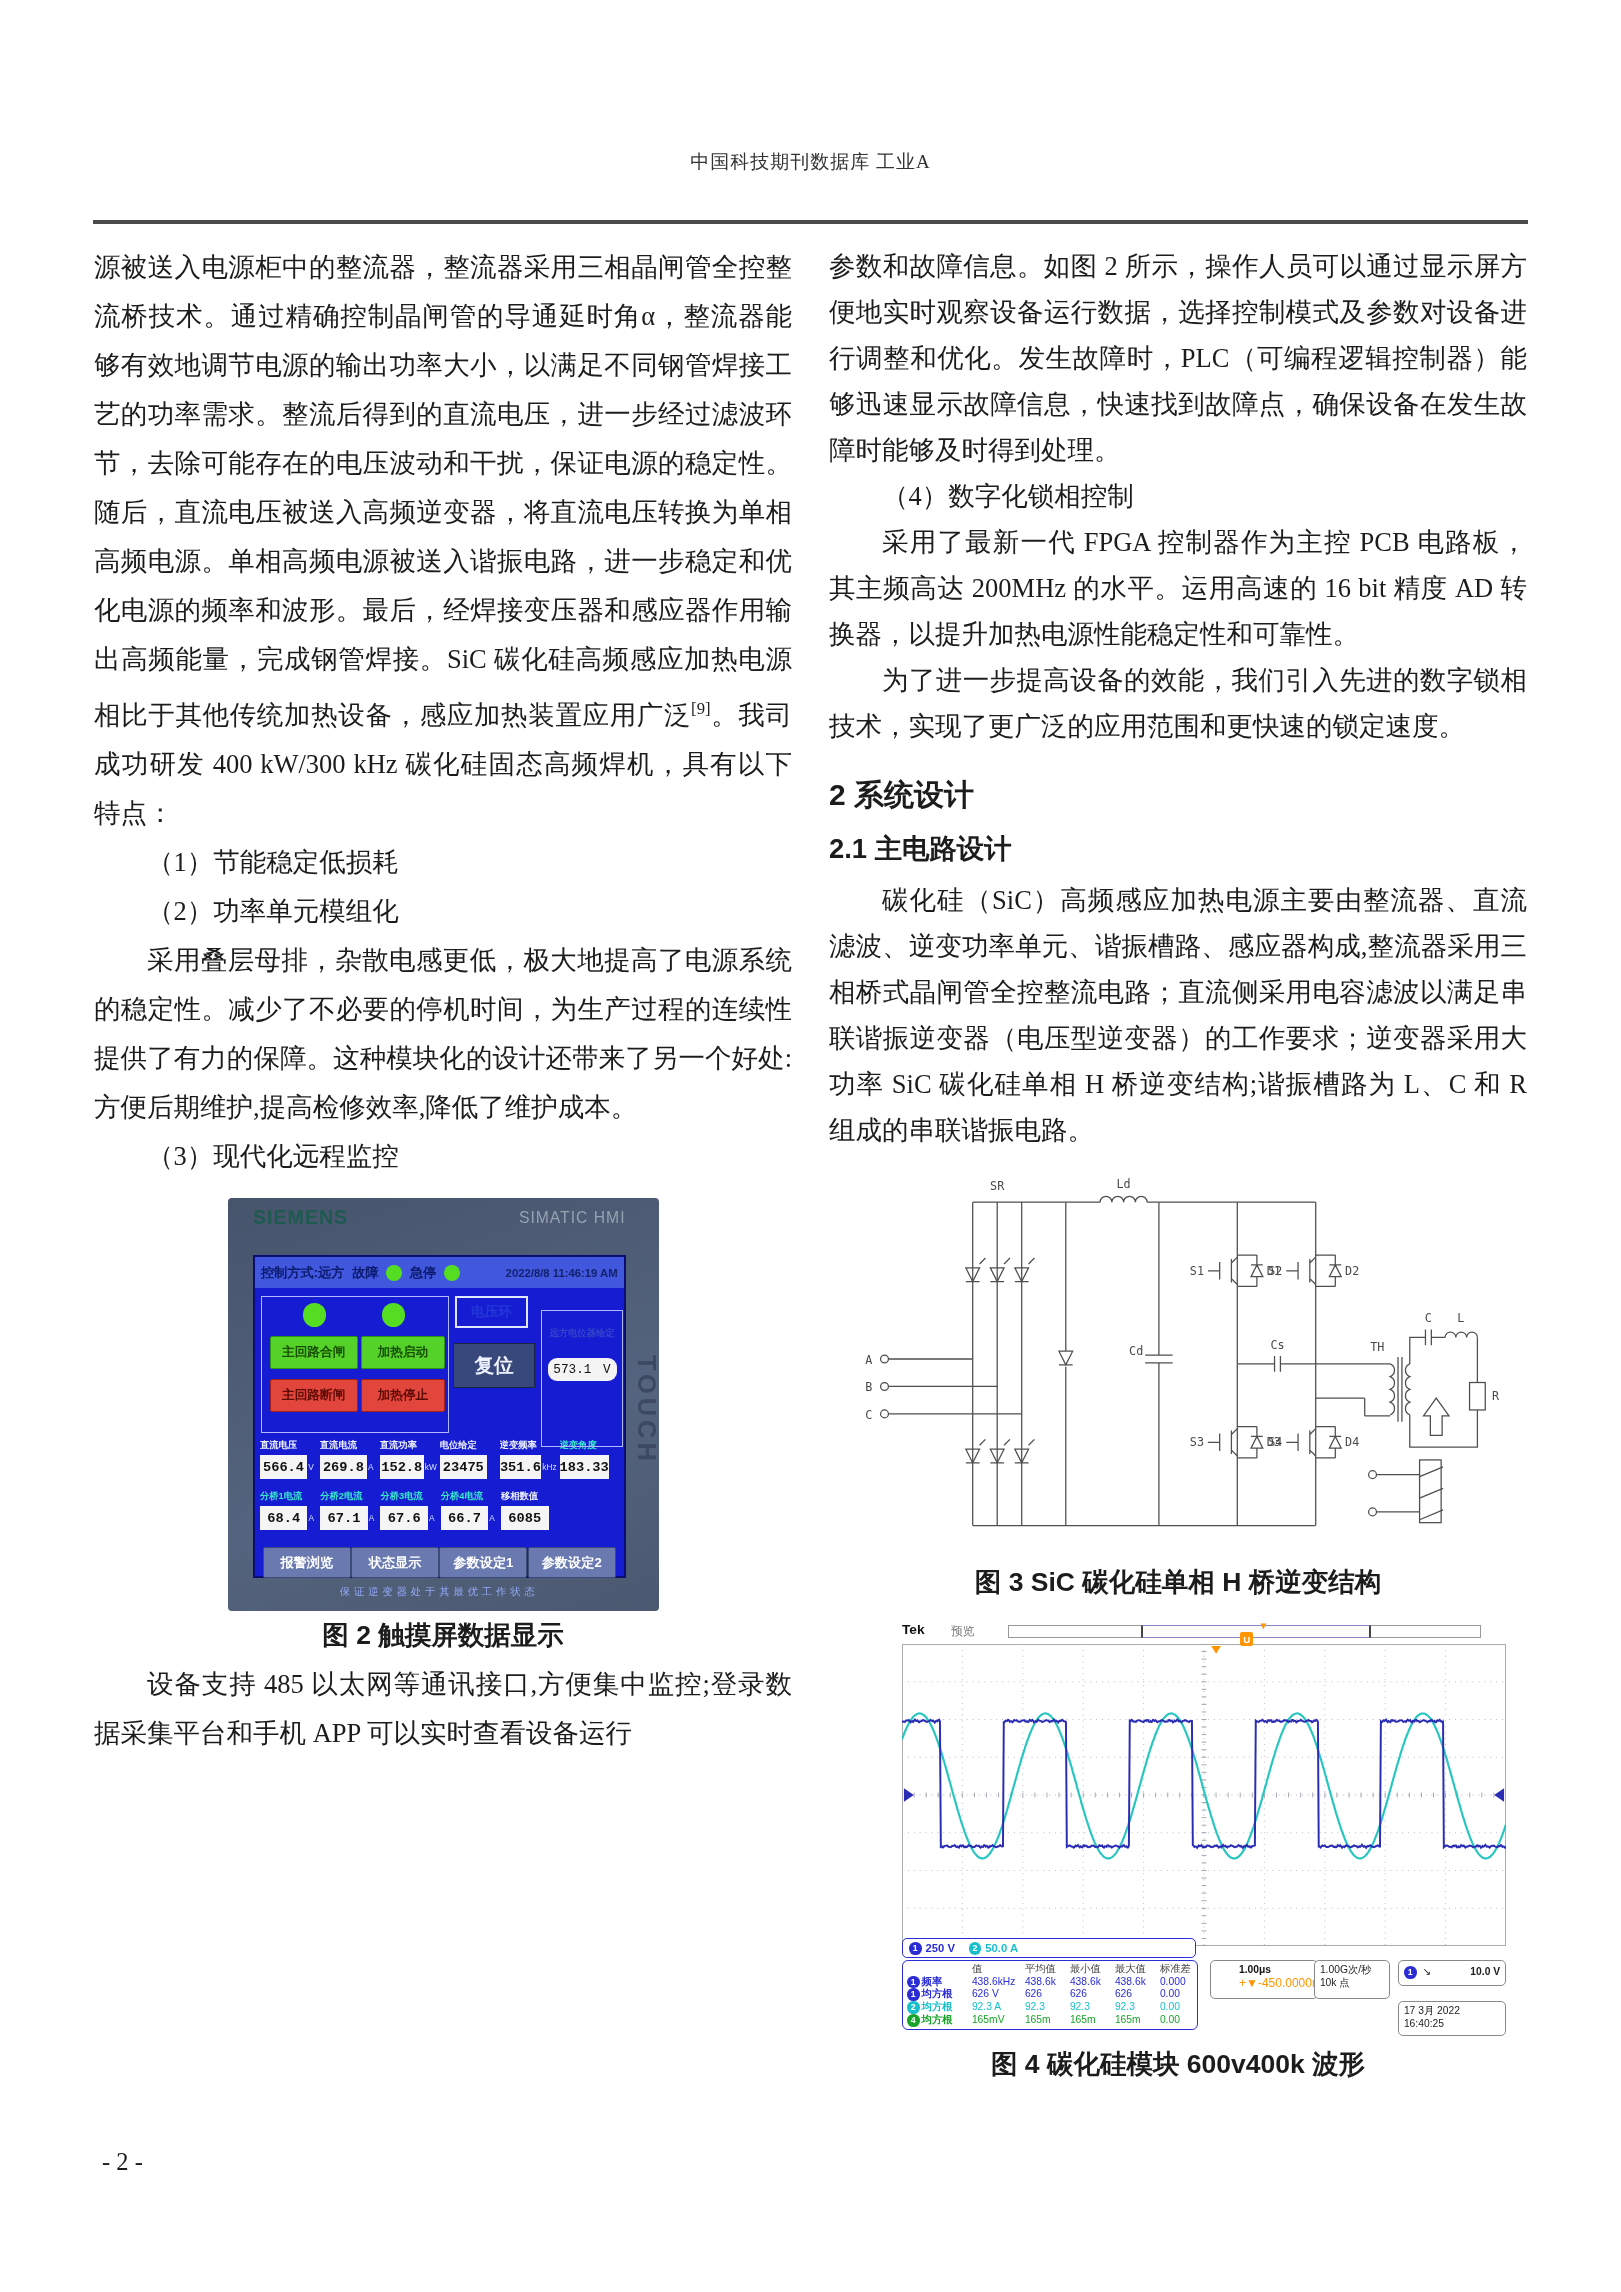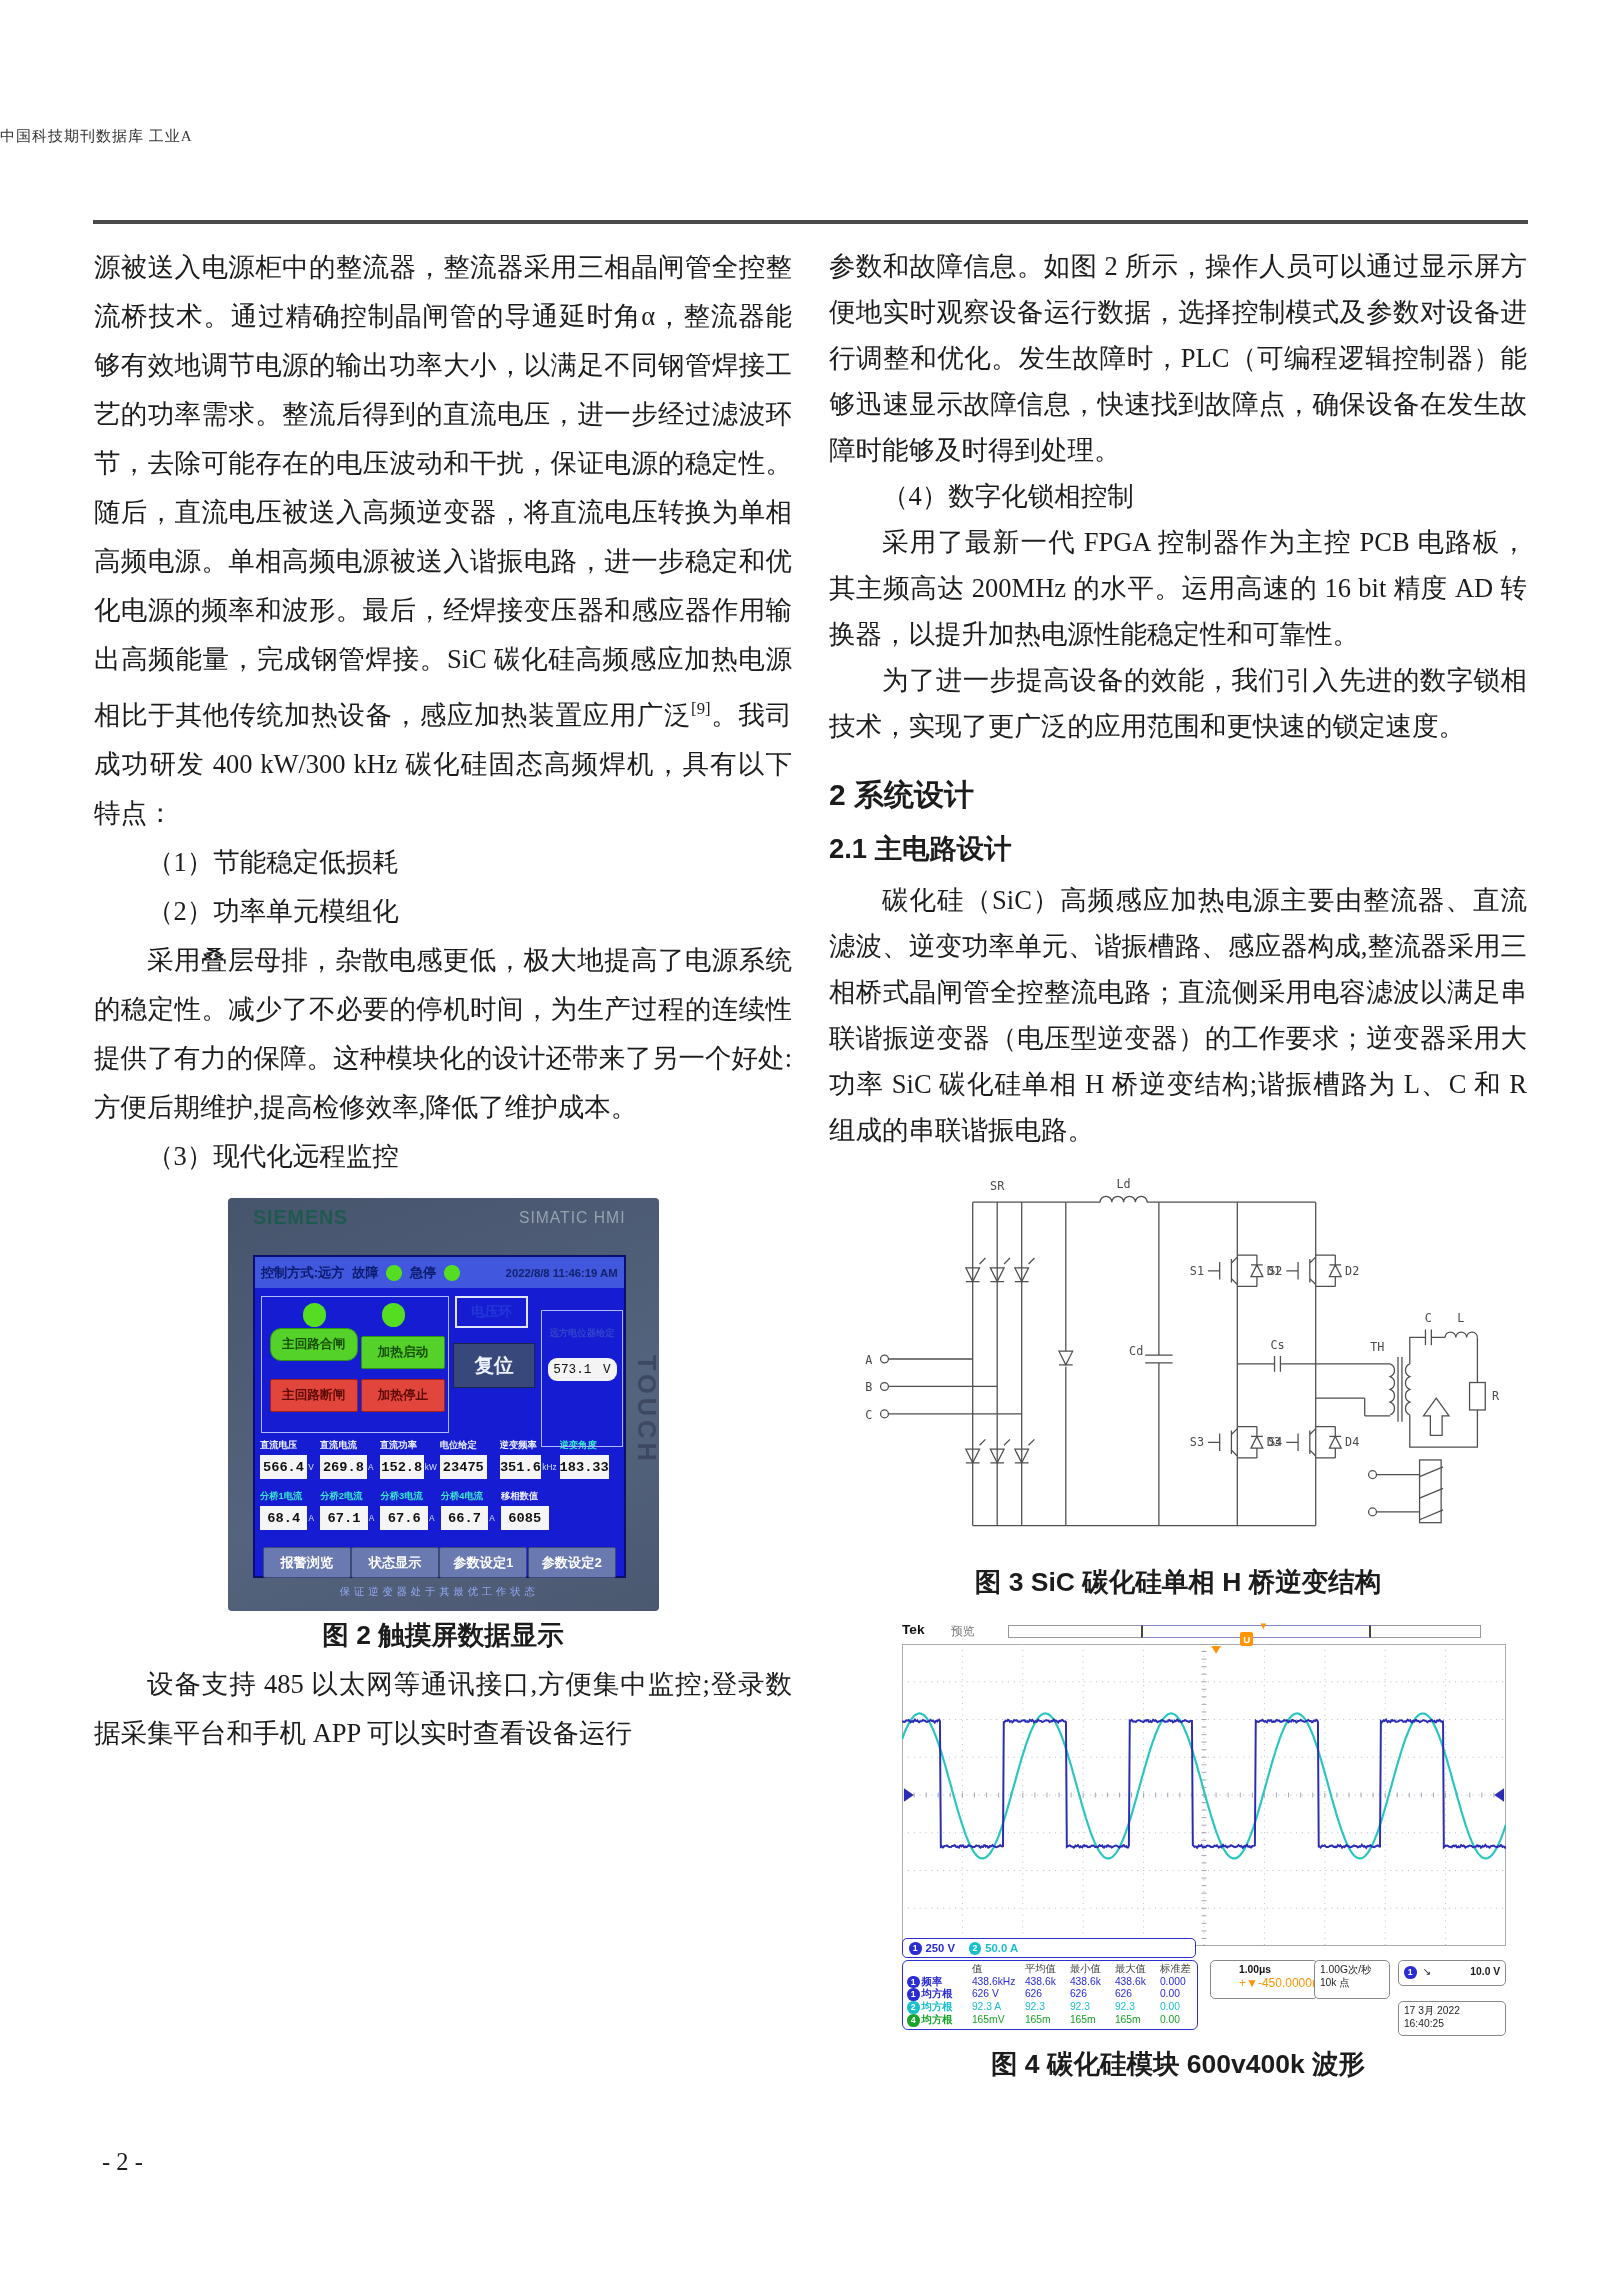--- a/index.html
+++ b/index.html
@@ -1,19 +1,19 @@
 <!DOCTYPE html>
 <html><head>
 <meta charset="utf-8">
 <style>
   html,body{margin:0;padding:0;background:#e8e8e8;}
   .page{position:relative;width:1621px;height:2293px;background:#ffffff;overflow:hidden;
         font-family:"Liberation Serif",serif;color:#1c1c1c;}
-  .header-title{position:absolute;top:127px;left:0;width:100%;text-align:left;
-        font-size:15px;color:#333;letter-spacing:1px;}
+  .header-title{position:absolute;top:149px;left:0;width:100%;text-align:center;
+        font-size:19px;color:#333;letter-spacing:1px;}
   .header-rule{position:absolute;top:220px;left:93px;width:1435px;height:3.9px;background:#4a4a4a;}
   .col{position:absolute;top:243px;width:698px;text-align:justify;}
   .col-left{left:94px;}
   .col-right{left:829px;}
   .col p{margin:0;font-size:26.5px;line-height:49px;}
   .col-right p{line-height:46px;}
   .ind{text-indent:2em;}
   sup{font-size:16.7px;}
   h2.sec{font-family:"Liberation Sans",sans-serif;font-size:30px;margin:25.5px 0 7.8px 0;font-weight:bold;}
   h3.sec{font-family:"Liberation Sans",sans-serif;font-size:27.4px;margin:15.7px 0 9.8px 0;font-weight:bold;}
@@ -128,21 +128,21 @@
           <span>故障</span>
           <span class="dot"></span>
           <span>急停</span>
           <span class="dot"></span>
           <span class="scr-ts">2022/8/8 11:46:19 AM</span>
         </div>
         <div class="scr-main">
           <div class="panel panel-left">
             <span class="ind-dot" style="left:41px;top:5.9px;"></span>
             <span class="ind-dot" style="left:120px;top:5.9px;"></span>
-            <div class="hmi-btn btn-green" style="left:7.8px;top:31px;width:86px;height:31px;border-radius:11px;">主回路合闸</div>
+            <div class="hmi-btn btn-green" style="left:7.8px;top:39px;width:86px;height:31px;">主回路合闸</div>
             <div class="hmi-btn btn-green" style="left:99px;top:39px;width:82px;height:31px;">加热启动</div>
             <div class="hmi-btn btn-red" style="left:7.8px;top:82px;width:86px;height:31px;">主回路断闸</div>
             <div class="hmi-btn btn-red" style="left:99px;top:82px;width:82px;height:31px;">加热停止</div>
           </div>
           <div class="vloop">电压环</div>
           <div class="reset-btn">复位</div>
           <div class="panel panel-right">
             <div class="remote-label">远方电位器给定</div>
             <div class="remote-box">
               <span>573.1</span>

